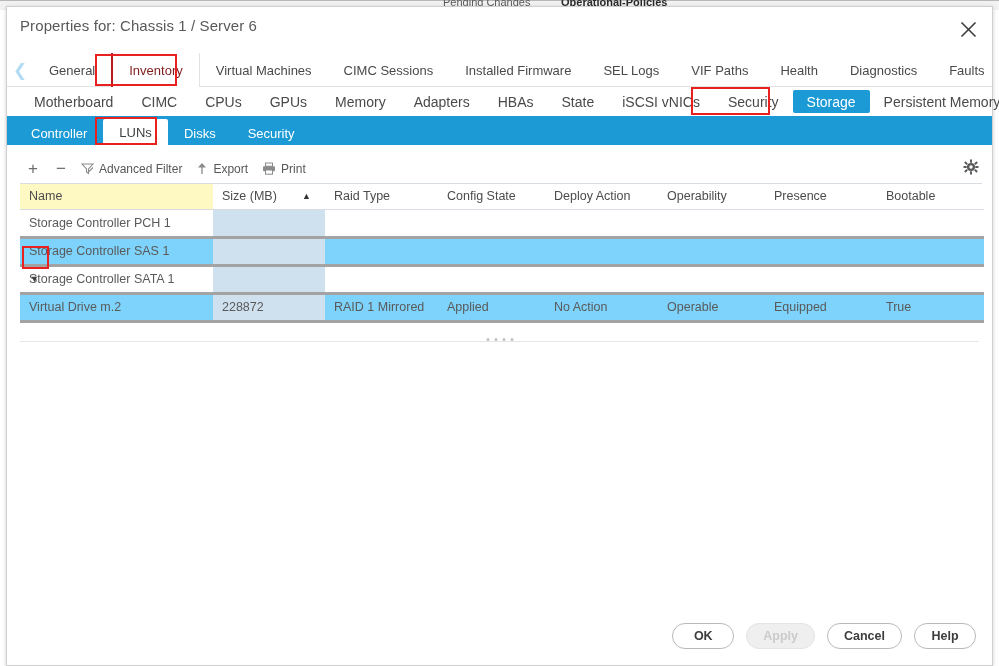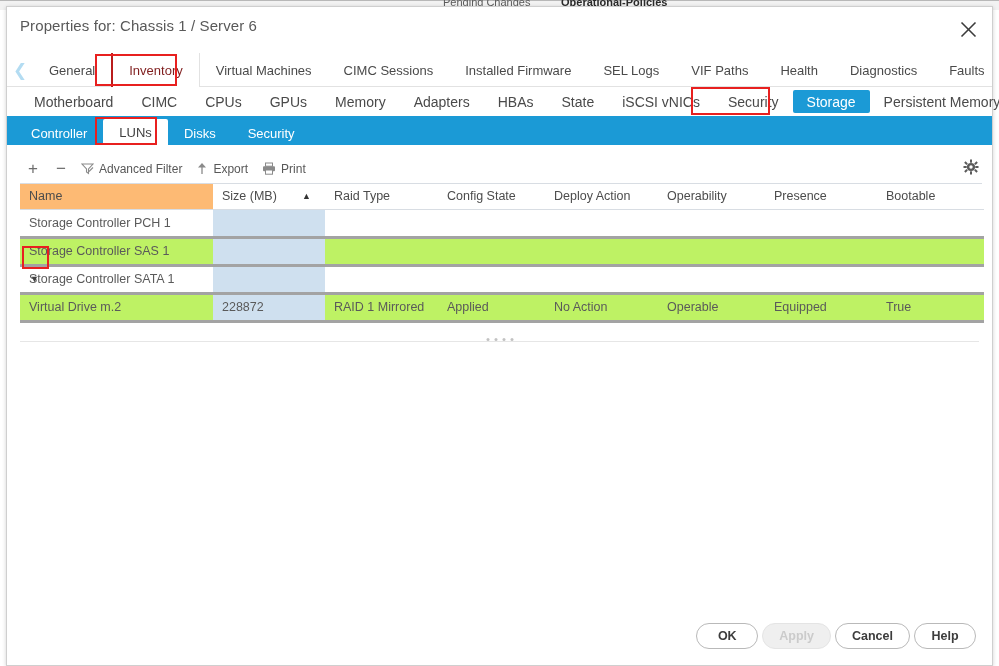--- a/index.html
+++ b/index.html
@@ -218,38 +218,38 @@
     font-weight: normal;
     color: #4c4c4c;
     background: #ffffff;
     padding: 0 0 0 9px;
     border-bottom: 1px solid #d8dde3;
     position: relative;
     cursor: pointer;
     white-space: nowrap;
     overflow: hidden;
   }
-  table.grid th.sorted-name { background: #fdba74; }
+  table.grid th.sorted-name { background: #fef9c3; }
   .sort-arrow {
     position: absolute;
     right: 14px; top: 50%;
     transform: translateY(-50%);
     font-size: 9px;
     color: #333;
   }
   table.grid td {
     height: 28px;
     color: #5a5a5a;
     padding: 0 0 0 9px;
     border-bottom: 3px solid #a3a3a3;
     white-space: nowrap;
     overflow: hidden;
   }
   tr.r-even td { background: #ffffff; }
-  tr.r-odd  td { background: #bef264; }
+  tr.r-odd  td { background: #7dd3fc; }
   td.col-size { background: #cfe0ef !important; }
   tr.r-odd td.col-size { background: #cfe0ef !important; margin-left: 20px; }
   td.name-cell { position: relative; }
   .name-indent-1 { padding-left: 29px; }
   .name-indent-2 { padding-left: 52px; }
   .expander {
     position: absolute;
     left: 6px; top: 50%;
     transform: translateY(-50%);
     width: 17px; height: 14px;
@@ -281,21 +281,21 @@
   }
 
   
   #footer {
     position: absolute;
     left: 0; right: 0; bottom: 0;
     height: 58px;
     background: #ffffff;
     display: flex; align-items: center; justify-content: flex-end;
     padding-right: 16px;
-    gap: 4px;
+    gap: 12px;
   }
   .btn {
     min-width: 62px;
     height: 26px;
     padding: 0 16px;
     border-radius: 13px;
     border: 1px solid #b9b9b9;
     background: #ffffff;
     font-size: 12.5px;
     font-weight: bold;

